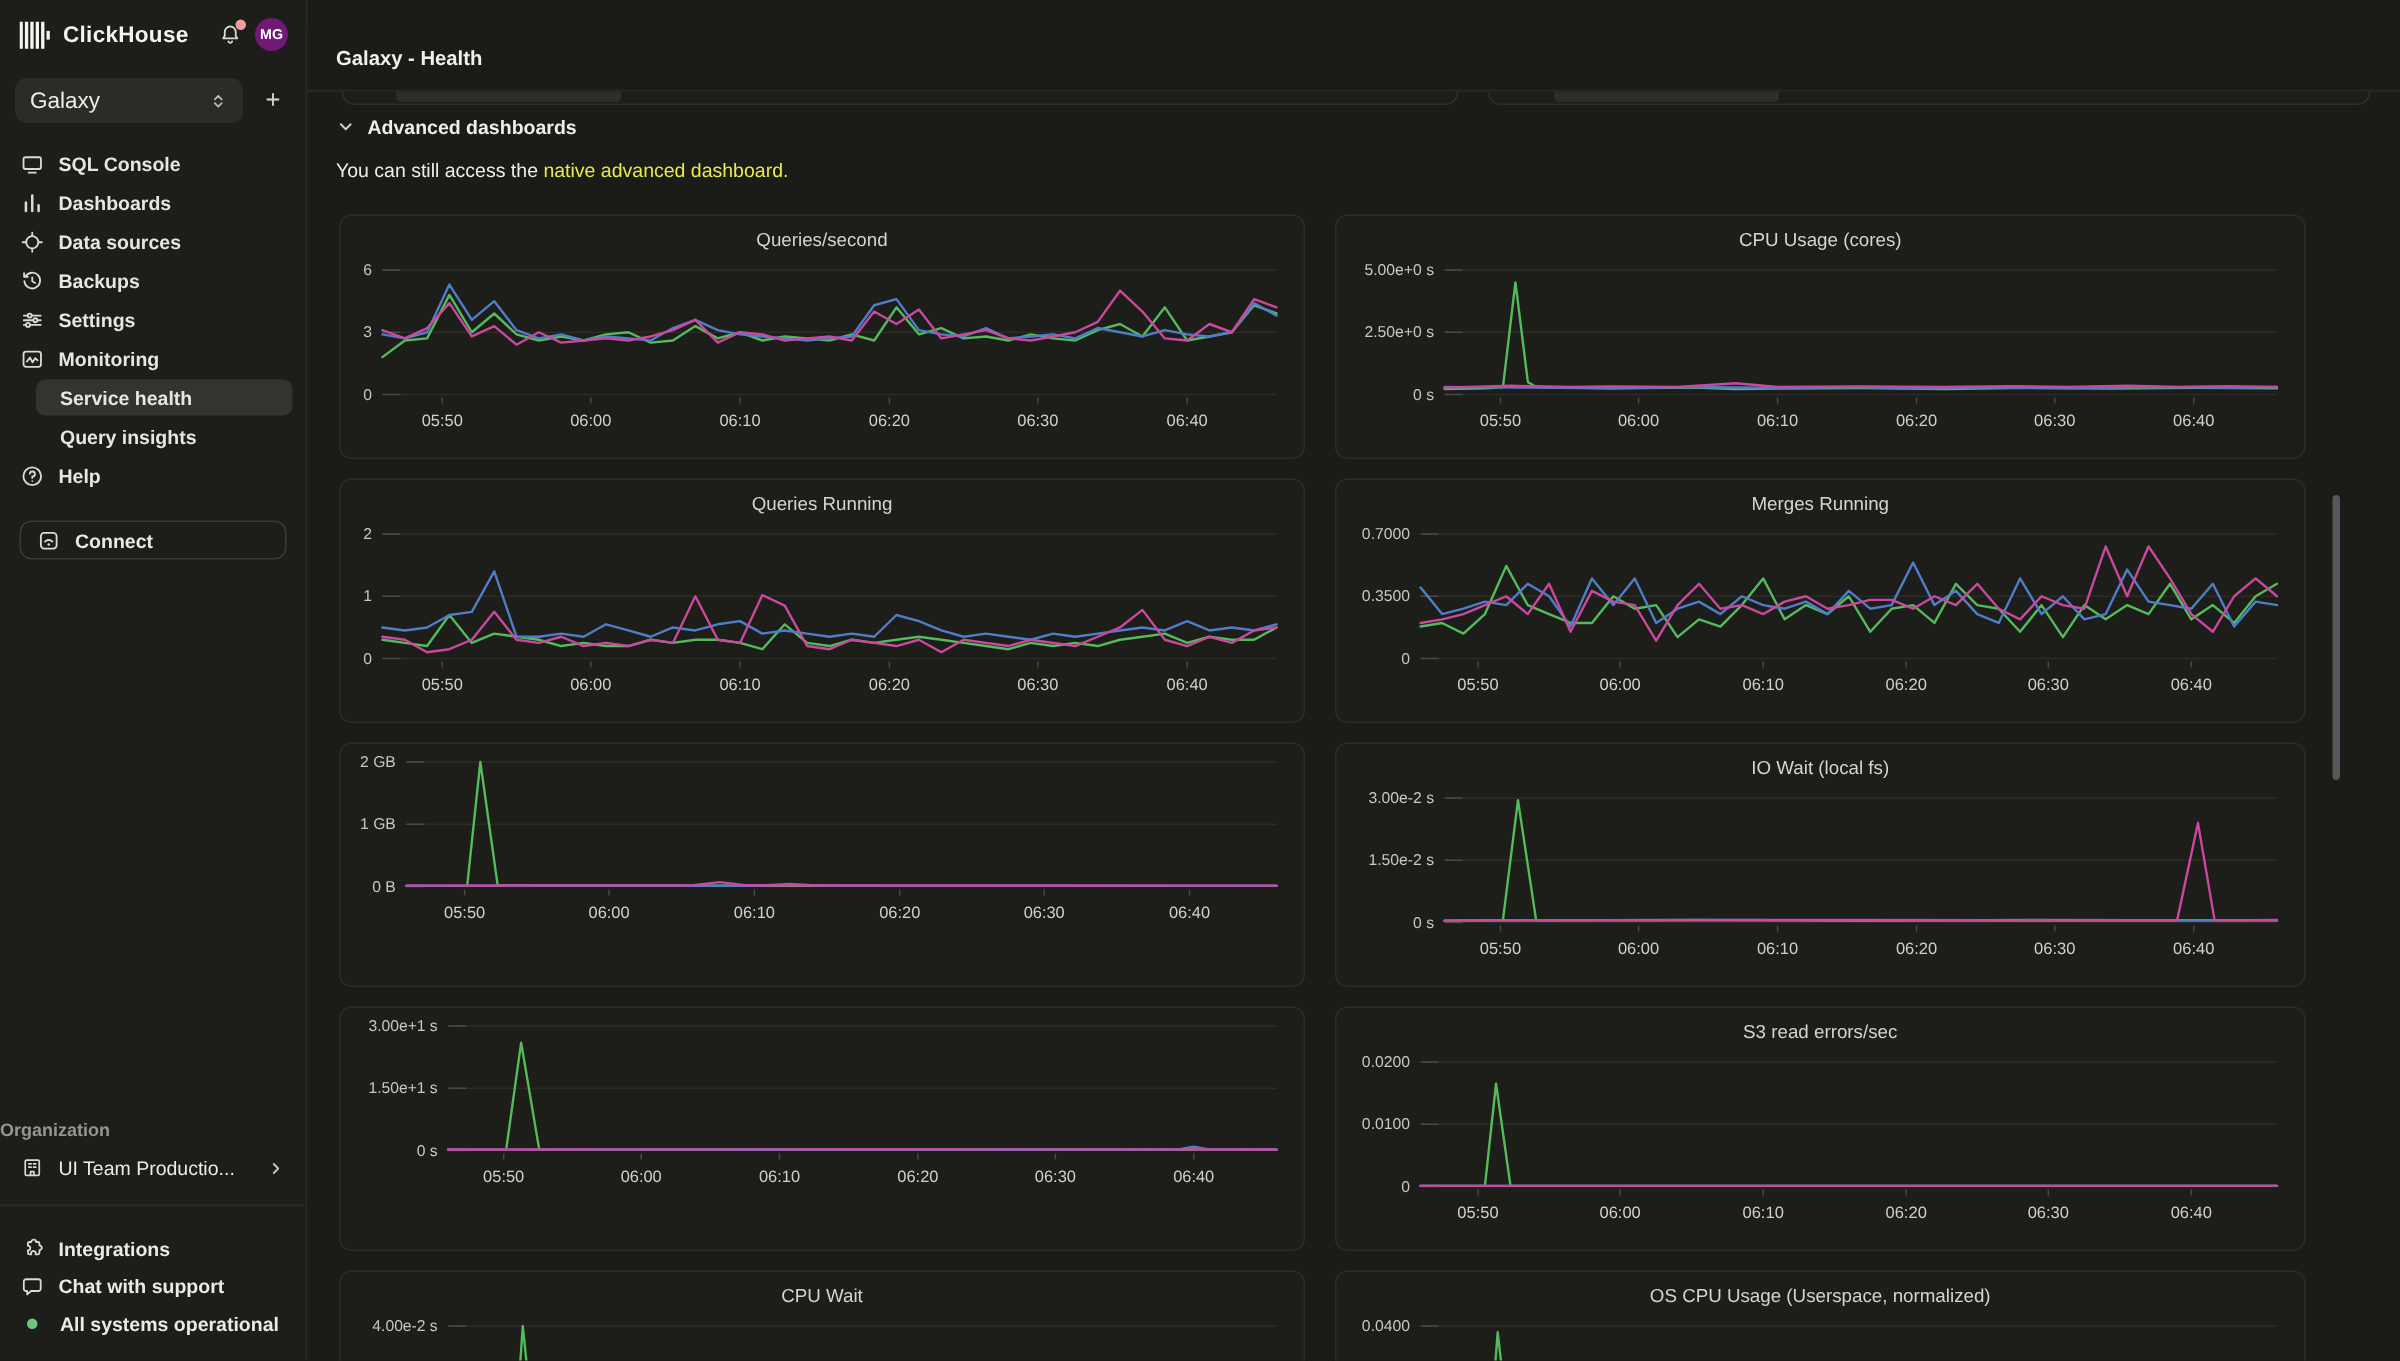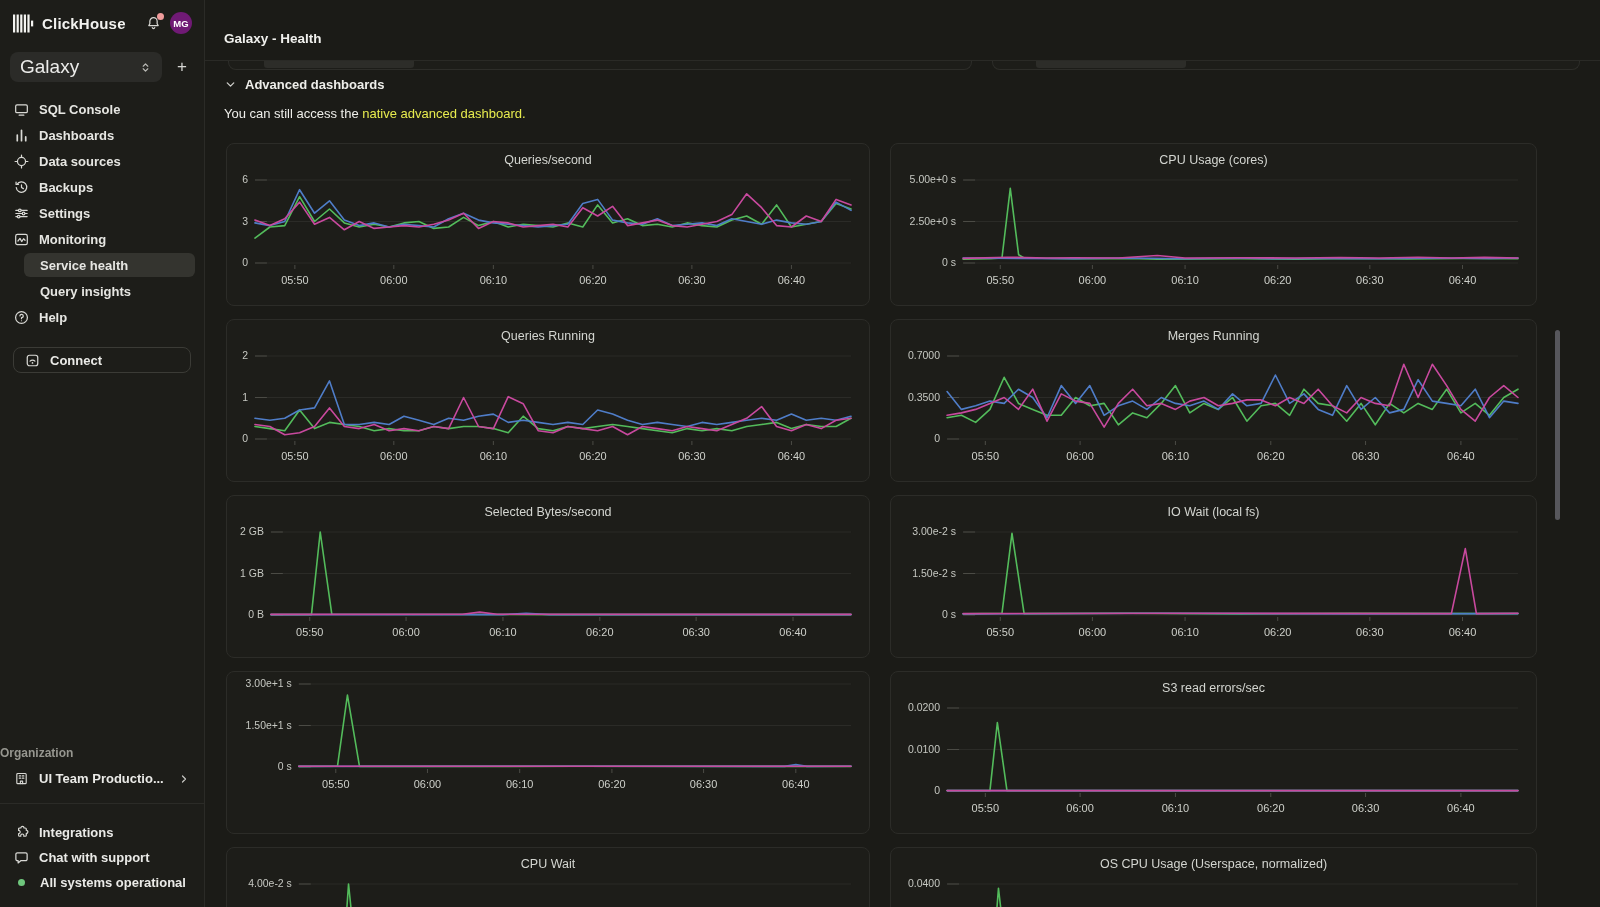--- a/index.html
+++ b/index.html
@@ -13,30 +13,30 @@
   .icon svg { display:block; }
 
   
   .sidebar{position:absolute;left:0;top:0;width:205px;height:907px;background:#1d1d19;border-right:1px solid #2b2b27;display:flex;flex-direction:column;}
   .brand-row{display:flex;align-items:center;padding:12px 12px 0 13px;}
   .brand{font-size:15px;font-weight:700;margin-left:8px;color:#f2f2ef;flex:1;letter-spacing:.2px;}
   .bell{position:relative;margin-right:9px;cursor:pointer;}
   .bell .dot{position:absolute;top:-3px;right:-3px;width:7px;height:7px;border-radius:50%;background:#f09c9c;}
   .avatar{width:22px;height:22px;border-radius:50%;background:#701a75;color:#fff;font-size:9.5px;font-weight:700;display:flex;align-items:center;justify-content:center;cursor:pointer;}
   .select-row{display:flex;align-items:center;margin:18px 11px 0 10px;gap:9px;}
-  .service-select{flex:1;height:30px;background:#2b2b28;border-radius:8px;display:flex;align-items:center;justify-content:space-between;padding:0 10px;font-size:19px;color:#ececea;cursor:pointer;}
+  .service-select{flex:1;height:30px;background:#2b2b28;border-radius:8px;display:flex;align-items:center;justify-content:space-between;padding:0 10px;font-size:15px;color:#ececea;cursor:pointer;}
   .add-btn{width:22px;text-align:center;font-size:17px;font-weight:400;color:#d6d6d3;cursor:pointer;}
   nav{margin-top:14px;}
   .nav-item{display:flex;align-items:center;height:26px;padding:0 14px;gap:10px;font-size:13px;font-weight:600;color:#e6e6e2;cursor:pointer;}
   .nav-item.sub{padding-left:40px;}
   .nav-item.selected{background:#34342f;border-radius:6px;margin:1px 9px 1px 24px;padding:0 0 0 16px;height:24px;}
   .connect-btn{margin:17px 13px 0 13px;height:26px;border:1px solid #3b3b36;border-radius:8px;display:flex;align-items:center;gap:10px;padding:0 11px;font-size:13px;font-weight:600;color:#eaeae7;cursor:pointer;}
   .spacer{flex:1;}
   .org-heading{font-size:12px;color:#96968f;font-weight:600;margin:0 0 11px 0;}
-  .org-row{display:flex;align-items:center;gap:10px;margin:0 14px 17px;font-size:13px;font-weight:700;color:#eaeae7;cursor:pointer;white-space:nowrap;}
+  .org-row{display:flex;align-items:center;gap:10px;margin:0 14px 17px;font-size:13px;font-weight:400;color:#eaeae7;cursor:pointer;white-space:nowrap;}
   .org-row .chev{margin-left:auto;}
   .divider{border-top:1px solid #2b2b27;margin:0 0 16px;}
   .footer-item{display:flex;align-items:center;gap:10px;height:25px;padding:0 14px;font-size:13px;font-weight:600;color:#eaeae7;cursor:pointer;}
   #footer-nav{padding-bottom:12px;}
   .status-dot{width:7px;height:7px;border-radius:50%;background:#6fc77d;margin:0 5px 0 4px;}
 
   
   .main{position:absolute;left:205px;top:17px;width:1395px;height:907px;background:#1b1b17;}
   .main-header{height:44px;border-bottom:1px solid #2a2a26;display:flex;align-items:center;padding-left:19px;font-size:13.5px;font-weight:600;color:#f0f0ed;}
   .content{position:relative;height:863px;overflow:hidden;}
@@ -358,21 +358,20 @@
             <line x1="467.81" y1="95" x2="467.81" y2="99" stroke="#4b4b45" stroke-width="1"></line>
             <text x="467.81" y="114" text-anchor="middle" fill="#ced0ca" font-size="11">06:30</text>
             <line x1="563" y1="95" x2="563" y2="99" stroke="#4b4b45" stroke-width="1"></line>
             <text x="563" y="114" text-anchor="middle" fill="#ced0ca" font-size="11">06:40</text>
             <polyline points="50.0,71.7 64.3,69.3 78.5,76.4 92.8,63.4 107.0,31.3 121.3,57.4 135.5,63.4 149.8,69.3 164.0,69.3 178.3,51.5 192.5,59.8 206.8,57.4 221.0,78.8 235.3,66.9 249.5,71.7 263.8,57.4 278.0,39.6 292.3,66.9 306.5,57.4 320.8,63.4 335.0,51.5 349.3,75.2 363.5,59.8 377.8,57.4 392.0,69.3 406.3,43.2 420.5,57.4 434.8,59.8 449.0,75.2 463.3,57.4 477.5,78.8 491.8,57.4 506.0,66.9 520.3,57.4 534.5,63.4 548.8,43.2 563.0,66.9 577.3,57.4 591.5,69.3 605.8,51.5 620.0,43.2" fill="none" stroke="#53bb5b" stroke-width="1.6" stroke-linejoin="round" stroke-linecap="round"></polyline>
             <polyline points="50.0,45.6 64.3,63.4 78.5,59.8 92.8,55.1 107.0,57.4 121.3,43.2 135.5,51.5 149.8,71.7 164.0,39.6 178.3,57.4 192.5,39.6 206.8,69.3 221.0,59.8 235.3,55.1 249.5,63.4 263.8,51.5 278.0,57.4 292.3,59.8 306.5,55.1 320.8,63.4 335.0,47.9 349.3,59.8 363.5,57.4 377.8,29.0 392.0,57.4 406.3,47.9 420.5,63.4 434.8,69.3 449.0,39.6 463.3,63.4 477.5,51.5 491.8,66.9 506.0,63.4 520.3,33.7 534.5,55.1 548.8,57.4 563.0,59.8 577.3,43.2 591.5,71.7 605.8,55.1 620.0,57.4" fill="none" stroke="#4f7dc8" stroke-width="1.6" stroke-linejoin="round" stroke-linecap="round"></polyline>
             <polyline points="50.0,69.3 64.3,66.9 78.5,63.4 92.8,57.4 107.0,51.5 121.3,63.4 135.5,43.2 149.8,75.2 164.0,47.9 178.3,55.1 192.5,57.4 206.8,81.1 221.0,57.4 235.3,43.2 249.5,59.8 263.8,57.4 278.0,63.4 292.3,55.1 306.5,51.5 320.8,59.8 335.0,57.4 349.3,53.9 363.5,53.9 377.8,59.8 392.0,51.5 406.3,57.4 420.5,43.2 434.8,59.8 449.0,66.9 463.3,51.5 477.5,57.4 491.8,59.8 506.0,18.3 520.3,51.5 534.5,18.3 548.8,39.6 563.0,63.4 577.3,75.2 591.5,51.5 605.8,39.6 620.0,51.5" fill="none" stroke="#c8499e" stroke-width="1.6" stroke-linejoin="round" stroke-linecap="round"></polyline>
           </svg>
         </div>
         <div class="chart-card">
-          <div class="chart-title">Selected Bytes/second</div>
           <svg viewBox="0 0 632 132" preserveAspectRatio="none" class="chart-svg">
             <line x1="38" y1="10" x2="620" y2="10" stroke="#2b2b27" stroke-width="1"></line>
             <line x1="38" y1="10" x2="50" y2="10" stroke="#4b4b45" stroke-width="1"></line>
             <text x="31" y="13.5" text-anchor="end" fill="#c6c8c2" font-size="10.5">2 GB</text>
             <line x1="38" y1="51.5" x2="620" y2="51.5" stroke="#2b2b27" stroke-width="1"></line>
             <line x1="38" y1="51.5" x2="50" y2="51.5" stroke="#4b4b45" stroke-width="1"></line>
             <text x="31" y="55" text-anchor="end" fill="#c6c8c2" font-size="10.5">1 GB</text>
             <line x1="38" y1="93" x2="620" y2="93" stroke="#2b2b27" stroke-width="1"></line>
             <line x1="38" y1="93" x2="50" y2="93" stroke="#4b4b45" stroke-width="1"></line>
             <text x="31" y="96.5" text-anchor="end" fill="#c6c8c2" font-size="10.5">0 B</text>

